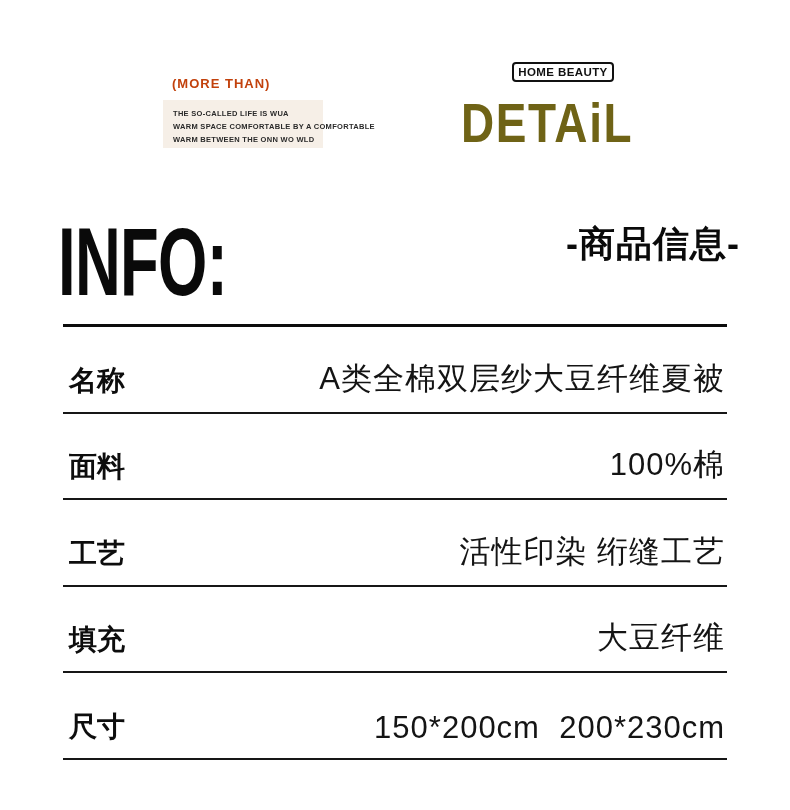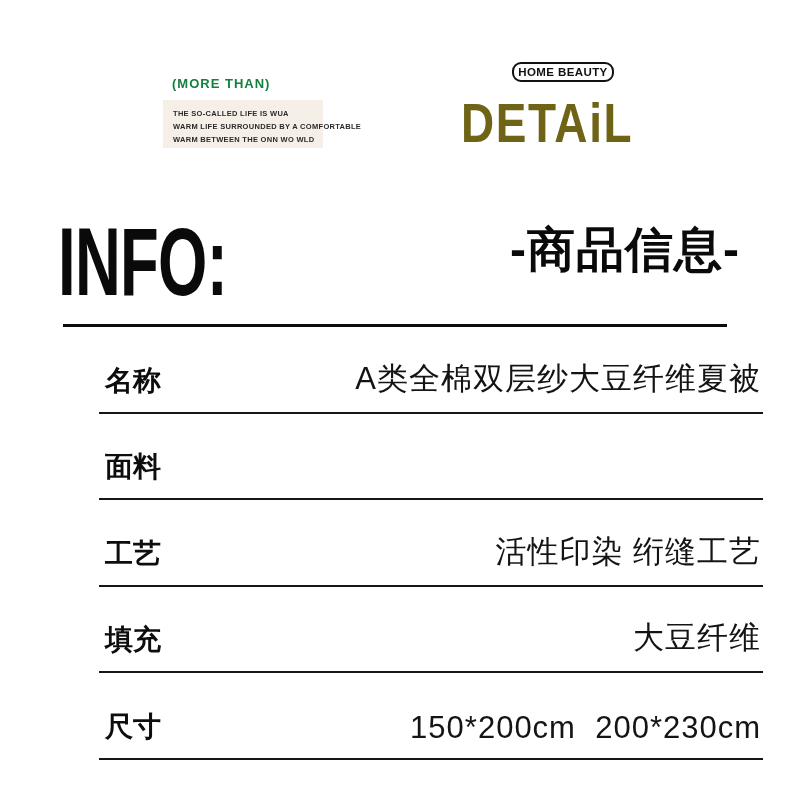--- a/index.html
+++ b/index.html
@@ -18,21 +18,21 @@
   }
 
   
   .more-than {
     position: absolute;
     left: 172px;
     top: 76px;
     font-size: 13px;
     font-weight: 700;
     letter-spacing: 1px;
-    color: #15803d;
+    color: #c2410c;
     white-space: nowrap;
   }
   .tagline {
     position: absolute;
     left: 163px;
     top: 100px;
     width: 160px;
     height: 48px;
     background: #f6efe7;
     box-sizing: border-box;
@@ -48,21 +48,21 @@
   }
 
   
   .badge {
     position: absolute;
     left: 512px;
     top: 62px;
     width: 102px;
     height: 20px;
     border: 2px solid #111;
-    border-radius: 9px;
+    border-radius: 4px;
     display: flex;
     align-items: center;
     justify-content: center;
     font-size: 11.5px;
     font-weight: 700;
     letter-spacing: 0.4px;
     color: #111;
     background: #fff;
     box-sizing: border-box;
   }
@@ -91,21 +91,21 @@
     color: #0a0a0a;
     transform: scaleX(0.66);
     transform-origin: left top;
     letter-spacing: -1px;
     white-space: nowrap;
   }
   .cn-title {
     position: absolute;
     top: 224px;
     right: 50px;
-    font-size: 48px;
+    font-size: 36px;
     line-height: 1.1;
     font-weight: 600;
     letter-spacing: 1px;
     color: #0a0a0a;
     white-space: nowrap;
   }
 
   
   .divider {
     position: absolute;
@@ -113,21 +113,20 @@
     top: 324px;
     width: 664px;
     height: 3px;
     background: #0c0c0c;
   }
   .spec-table {
     position: absolute;
     left: 63px;
     top: 327px;
     width: 664px;
-    margin-left: 36px;
   }
   .spec-row {
     height: 86.5px;
     box-sizing: border-box;
     border-bottom: 2px solid #161616;
     display: flex;
     justify-content: space-between;
     align-items: flex-end;
     padding: 0 2px 12px 6px;
   }
@@ -146,39 +145,40 @@
   }
 </style>
 </head>
 <body>
 
 <div class="page">
 
   <div class="more-than">(MORE THAN)</div>
   <div class="tagline">
     <div class="tl-line">THE SO-CALLED LIFE IS WUA</div>
-    <div class="tl-line">WARM LIFE SURROUNDED BY A COMFORTABLE</div>
+    <div class="tl-line">WARM SPACE COMFORTABLE BY A COMFORTABLE</div>
     <div class="tl-line">WARM BETWEEN THE ONN WO WLD</div>
   </div>
 
   <div class="badge">HOME BEAUTY</div>
   <div class="detail-logo">DETAiL</div>
 
   <div class="info-title">INFO:</div>
   <div class="cn-title">-商品信息-</div>
 
   <div class="divider"></div>
 
   <div class="spec-table">
     <div class="spec-row">
       <div class="spec-label">名称</div>
       <div class="spec-value">A类全棉双层纱大豆纤维夏被</div>
     </div>
     <div class="spec-row">
       <div class="spec-label">面料</div>
+      <div class="spec-value">100%棉</div>
     </div>
     <div class="spec-row">
       <div class="spec-label">工艺</div>
       <div class="spec-value">活性印染 绗缝工艺</div>
     </div>
     <div class="spec-row">
       <div class="spec-label">填充</div>
       <div class="spec-value">大豆纤维</div>
     </div>
     <div class="spec-row">

